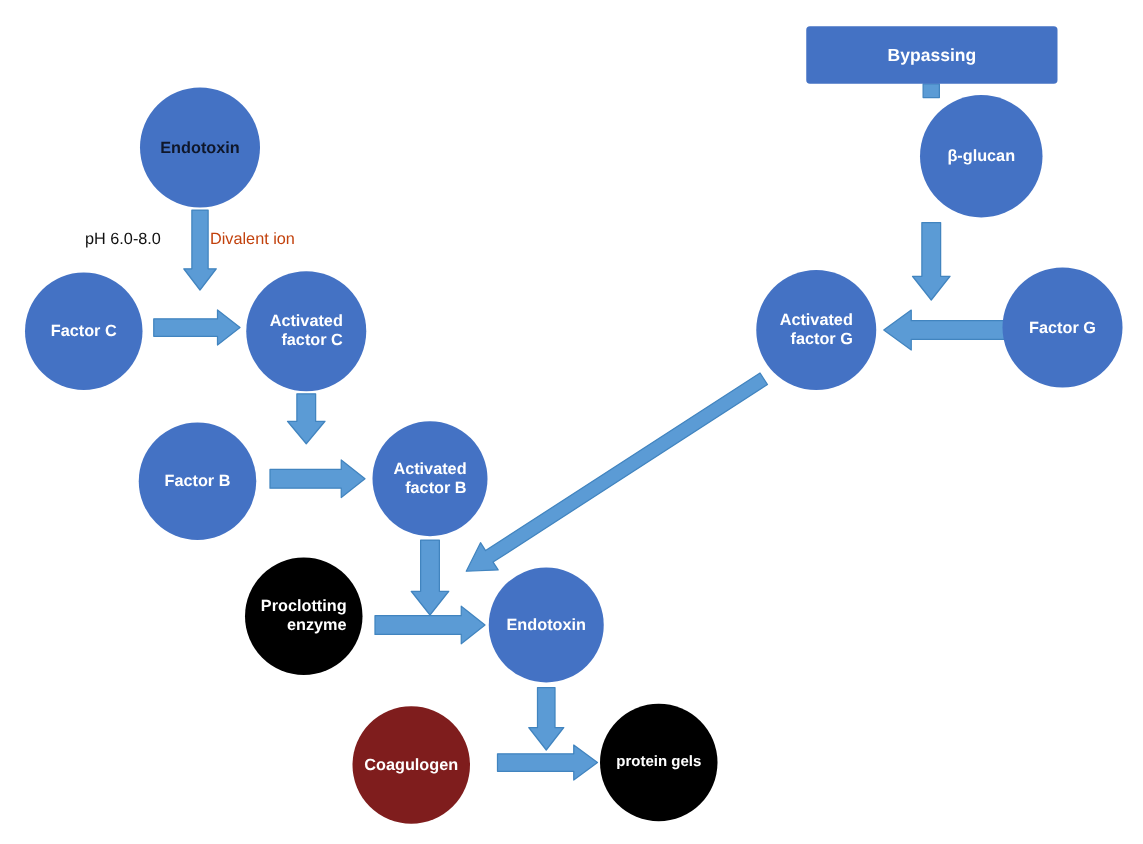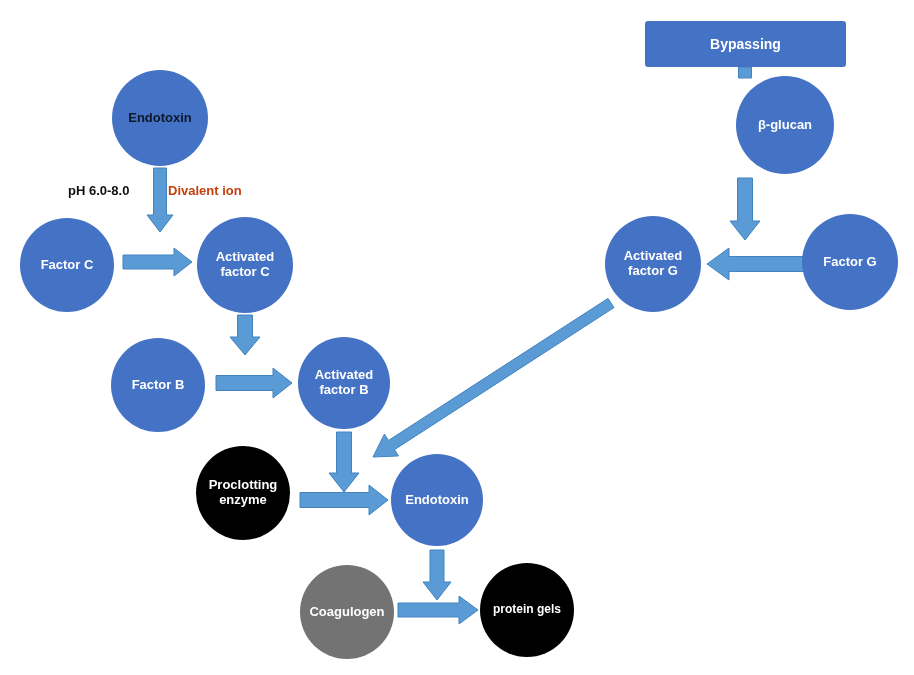--- a/index.html
+++ b/index.html
@@ -40,25 +40,26 @@
   .node.circle {
     border-radius: 50%;
   }
   .node.rect {
     border-radius: 3px;
   }
   .node-label {
     display: block;
     white-space: pre-line;
     padding: 0 4px;
+    text-align: right;
   }
   .cond-label {
     position: absolute;
     color: #111111;
-    font-weight: bold;
+    font-weight: normal;
     white-space: nowrap;
     -webkit-font-smoothing: antialiased;
   }
 </style>
 </head>
 <body>
 
 <div id="canvas">
   <svg id="arrow-layer" viewBox="0 0 914 675" xmlns="http://www.w3.org/2000/svg">
       <polygon points="153.50,168.00 153.50,215.00 147.00,215.00 160.00,232.00 173.00,215.00 166.50,215.00 166.50,168.00" fill="#5b9bd5" stroke="#4184bf" stroke-width="1" stroke-linejoin="round"></polygon>
@@ -104,21 +105,21 @@
       <span class="node-label">Activated
 factor B</span>
     </div>
     <div class="node circle" style="left: 196px; top: 446px; width: 94px; height: 94px; background: #000000; color: rgb(255, 255, 255); font-size: 13px;">
       <span class="node-label">Proclotting
 enzyme</span>
     </div>
     <div class="node circle" style="left: 391px; top: 454px; width: 92px; height: 92px; background: rgb(68, 114, 196); color: rgb(255, 255, 255); font-size: 13px;">
       <span class="node-label">Endotoxin</span>
     </div>
-    <div class="node circle" style="left: 300px; top: 565px; width: 94px; height: 94px; background: #737373; color: rgb(255, 255, 255); font-size: 13px;">
+    <div class="node circle" style="left: 282px; top: 565px; width: 94px; height: 94px; background: #7f1d1d; color: rgb(255, 255, 255); font-size: 13px;">
       <span class="node-label">Coagulogen</span>
     </div>
     <div class="node circle" style="left: 480px; top: 563px; width: 94px; height: 94px; background: #000000; color: rgb(255, 255, 255); font-size: 12px;">
       <span class="node-label">protein gels</span>
     </div>
     <div class="cond-label" style="left: 68px; top: 183px; font-size: 13px; color: rgb(17, 17, 17);">pH 6.0-8.0</div>
     <div class="cond-label" style="left: 168px; top: 183px; font-size: 13px; color: #c2410c;">Divalent ion</div>
   </div>
 
 </body></html>

